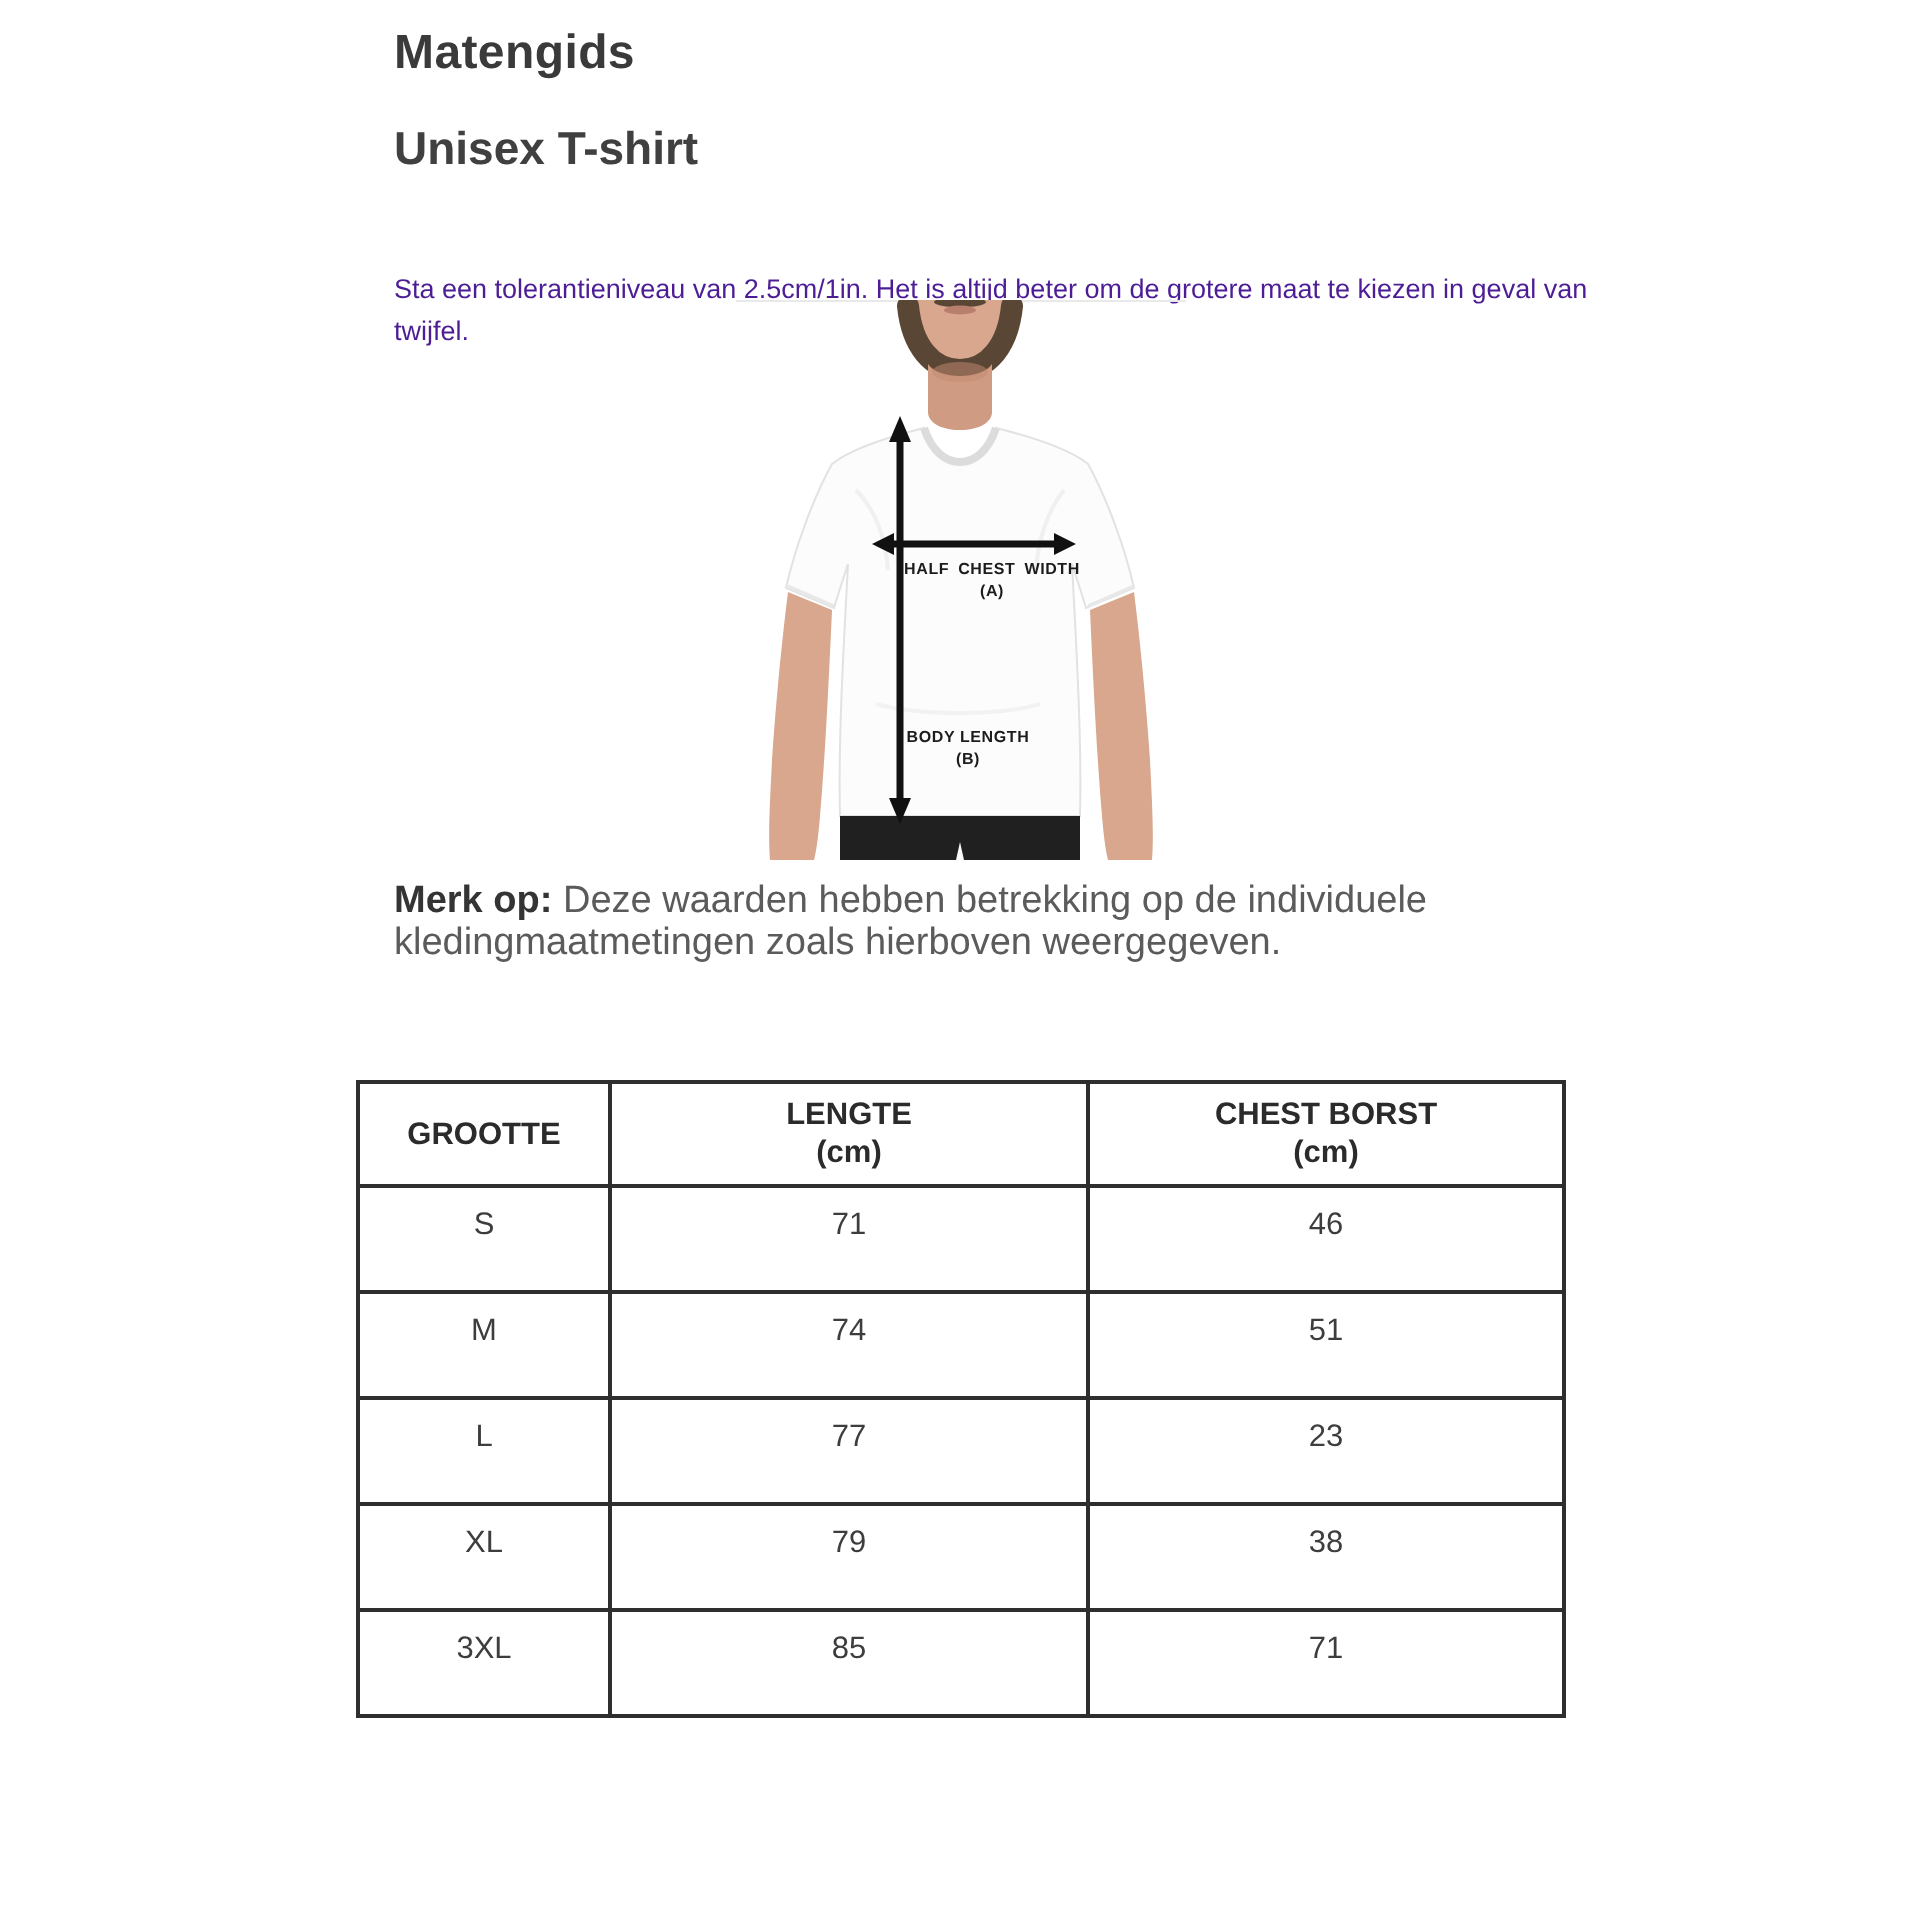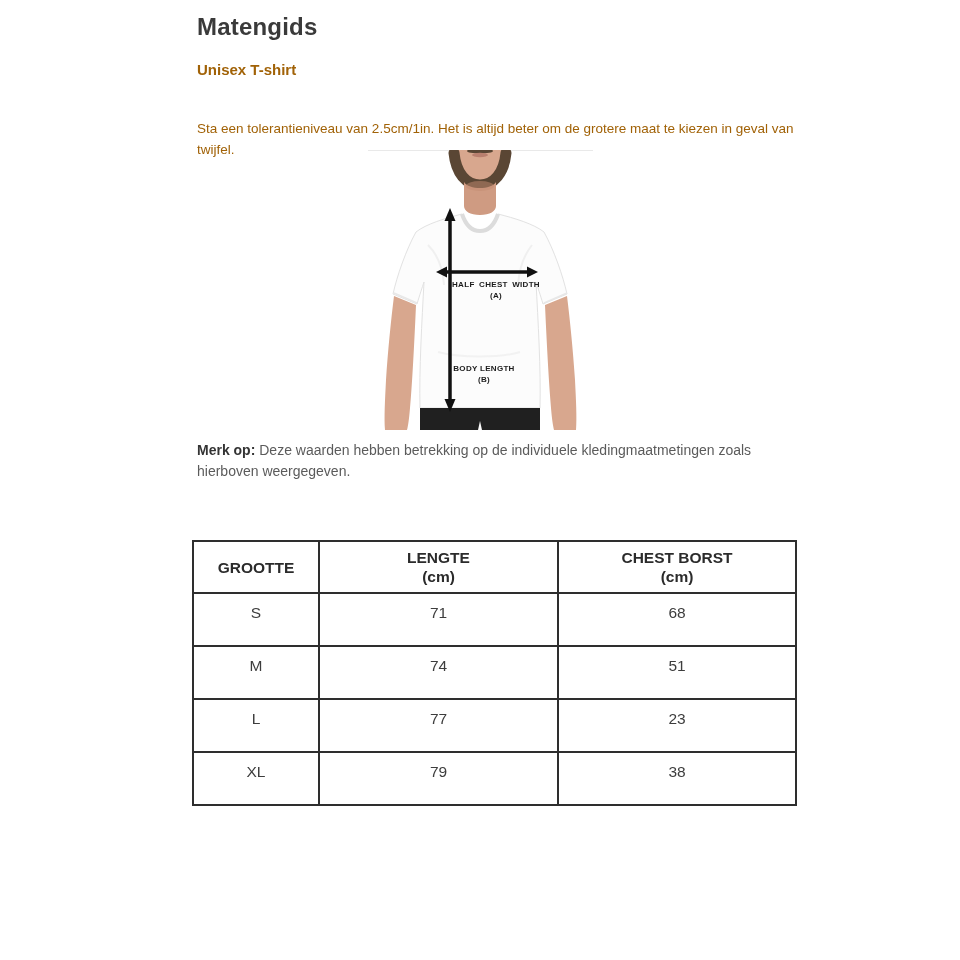--- a/index.html
+++ b/index.html
@@ -1,29 +1,29 @@
 <!DOCTYPE html>
 <html><head>
 <meta charset="utf-8">
 <style>
   html,body{margin:0;padding:0;background:#fff;}
   body{width:960px;height:960px;font-family:"Liberation Sans",sans-serif;}
   .canvas{position:relative;width:852px;height:960px;background:#ffffff;overflow:hidden;}
 
   .page-title{position:absolute;left:197px;top:13px;margin:0;font-size:24px;font-weight:700;color:#3a3a3a;letter-spacing:.2px;}
-  .product-name{position:absolute;left:197px;top:61px;margin:0;font-size:15px;font-weight:700;color:#a16207;}
-  .intro{position:absolute;left:197px;top:118px;width:600px;margin:0;font-size:13.5px;line-height:21px;color:#a16207;}
-  .note{position:absolute;left:197px;top:440px;width:555px;margin:0;font-size:14px;line-height:21px;color:#5b5b5b;}
+  .product-name{position:absolute;left:197px;top:61px;margin:0;font-size:23px;font-weight:700;color:#404040;}
+  .intro{position:absolute;left:197px;top:134px;width:600px;margin:0;font-size:13.5px;line-height:21px;color:#4c1d95;}
+  .note{position:absolute;left:197px;top:440px;width:555px;margin:0;font-size:19px;line-height:21px;color:#5b5b5b;}
   .note strong{color:#343434;font-weight:700;}
 
   .diagram{position:absolute;left:368px;top:150px;width:225px;height:280px;margin:0;}
   .diag-label{font:700 8px "Liberation Sans",sans-serif;fill:#1c1c1c;letter-spacing:.3px;}
   .ws{word-spacing:2px;}
 
-  table.size-table{position:absolute;left:192px;top:540px;width:603px;border-collapse:collapse;table-layout:fixed;background:#fff;}
+  table.size-table{position:absolute;left:178px;top:540px;width:603px;border-collapse:collapse;table-layout:fixed;background:#fff;}
   .size-table th,.size-table td{border:2px solid #2e2e2e;text-align:center;font-size:15.5px;box-sizing:border-box;}
   .size-table th{height:52px;vertical-align:middle;font-weight:700;line-height:19px;color:#2b2b2b;padding:0;}
   .size-table td{height:53px;vertical-align:top;padding:10px 0 0;color:#3d3d3d;}
   .size-table .c1{width:126px}.size-table .c2{width:239px}.size-table .c3{width:238px}
   th .lbl,th .unit{display:block;}
   th .unit:empty{display:none;}
 </style>
 </head>
 <body>
 
@@ -114,33 +114,38 @@
         <th>
           <span class="lbl">CHEST BORST</span>
           <span class="unit">(cm)</span>
         </th>
       </tr>
     </thead>
     <tbody>
       <tr>
         <td>S</td>
         <td>71</td>
-        <td>68</td>
+        <td>46</td>
       </tr>
       <tr>
         <td>M</td>
         <td>74</td>
         <td>51</td>
       </tr>
       <tr>
         <td>L</td>
         <td>77</td>
         <td>23</td>
       </tr>
       <tr>
         <td>XL</td>
         <td>79</td>
         <td>38</td>
       </tr>
+      <tr>
+        <td>3XL</td>
+        <td>85</td>
+        <td>71</td>
+      </tr>
     </tbody>
   </table>
 
 </div>
 
 </body></html>

